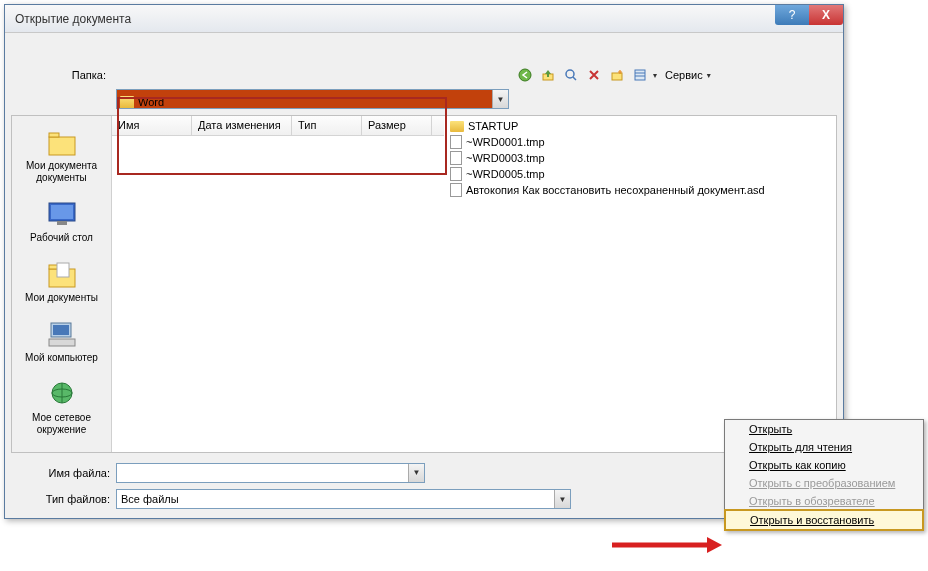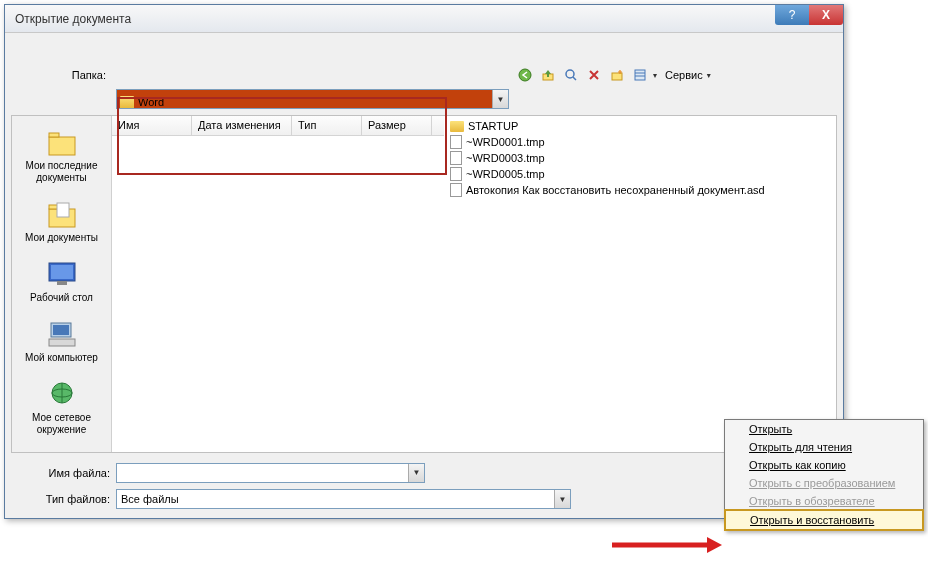--- a/index.html
+++ b/index.html
@@ -284,41 +284,41 @@
 
     <div class="main-area">
       <div class="sidebar">
         <div class="side-item">
           <div class="side-icon">
             <svg width="34" height="30">
                 <rect x="4" y="10" width="26" height="18" fill="#fce27a" stroke="#c89820"></rect>
                 <rect x="4" y="6" width="10" height="4" fill="#fce27a" stroke="#c89820"></rect>
               </svg>
           </div>
-          <span>Мои последние документы</span>
+          <span>Мои документа документы</span>
+        </div>
+        <div class="side-item">
+          <div class="side-icon">
+            <svg width="34" height="30">
+                <rect x="4" y="4" width="26" height="18" fill="#3868c8" stroke="#284888"></rect>
+                <rect x="6" y="6" width="22" height="14" fill="#6898e8"></rect>
+                <rect x="12" y="22" width="10" height="4" fill="#888"></rect>
+              </svg>
+          </div>
+          <span>Рабочий стол</span>
         </div>
         <div class="side-item">
           <div class="side-icon">
             <svg width="34" height="30">
                 <rect x="4" y="10" width="26" height="18" fill="#fce27a" stroke="#c89820"></rect>
                 <rect x="4" y="6" width="10" height="4" fill="#fce27a" stroke="#c89820"></rect>
                 <rect x="12" y="4" width="12" height="14" fill="#fff" stroke="#aaa"></rect>
               </svg>
           </div>
           <span>Мои документы</span>
-        </div>
-        <div class="side-item">
-          <div class="side-icon">
-            <svg width="34" height="30">
-                <rect x="4" y="4" width="26" height="18" fill="#3868c8" stroke="#284888"></rect>
-                <rect x="6" y="6" width="22" height="14" fill="#6898e8"></rect>
-                <rect x="12" y="22" width="10" height="4" fill="#888"></rect>
-              </svg>
-          </div>
-          <span>Рабочий стол</span>
         </div>
         <div class="side-item">
           <div class="side-icon">
             <svg width="34" height="30">
                 <rect x="6" y="4" width="20" height="14" fill="#b8d0e8" stroke="#587898"></rect>
                 <rect x="8" y="6" width="16" height="10" fill="#4878b8"></rect>
                 <rect x="4" y="20" width="26" height="7" fill="#d8d8d8" stroke="#888"></rect>
               </svg>
           </div>
           <span>Мой компьютер</span>

